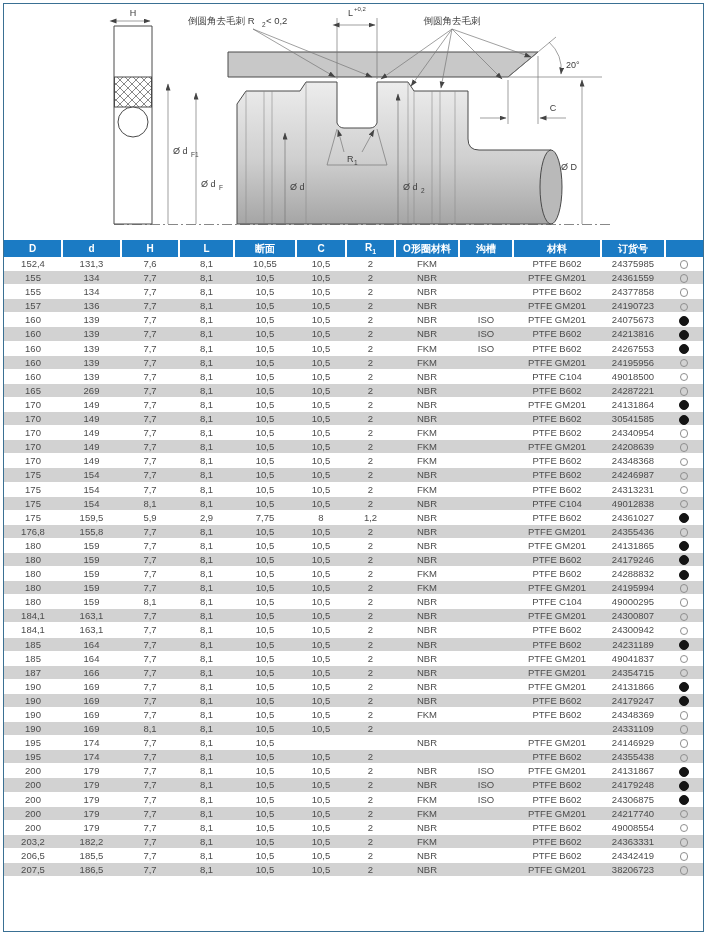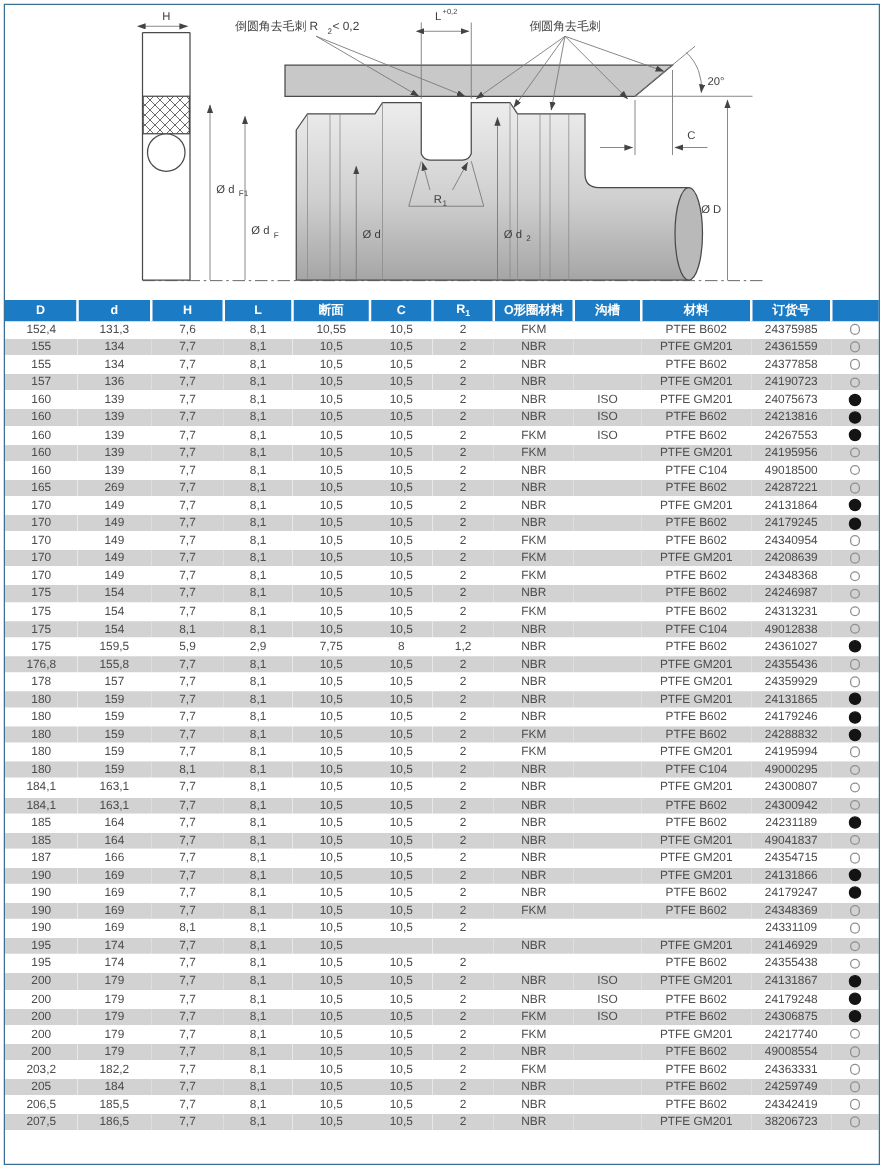--- a/index.html
+++ b/index.html
@@ -344,21 +344,21 @@
         <td>170</td>
         <td>149</td>
         <td>7,7</td>
         <td>8,1</td>
         <td>10,5</td>
         <td>10,5</td>
         <td>2</td>
         <td>NBR</td>
         <td></td>
         <td>PTFE B602</td>
-        <td>24179245</td>
+        <td>30541585</td>
         <td><span class="dot filled"></span></td>
       </tr>
       <tr>
         <td>170</td>
         <td>149</td>
         <td>7,7</td>
         <td>8,1</td>
         <td>10,5</td>
         <td>10,5</td>
         <td>2</td>
@@ -460,34 +460,20 @@
         <td>10,5</td>
         <td>10,5</td>
         <td>2</td>
         <td>NBR</td>
         <td></td>
         <td>PTFE GM201</td>
         <td>24355436</td>
         <td><span class="dot open"></span></td>
       </tr>
       <tr>
-        <td>178</td>
-        <td>157</td>
-        <td>7,7</td>
-        <td>8,1</td>
-        <td>10,5</td>
-        <td>10,5</td>
-        <td>2</td>
-        <td>NBR</td>
-        <td></td>
-        <td>PTFE GM201</td>
-        <td>24359929</td>
-        <td><span class="dot open"></span></td>
-      </tr>
-      <tr>
         <td>180</td>
         <td>159</td>
         <td>7,7</td>
         <td>8,1</td>
         <td>10,5</td>
         <td>10,5</td>
         <td>2</td>
         <td>NBR</td>
         <td></td>
         <td>PTFE GM201</td>
@@ -782,34 +768,20 @@
         <td>10,5</td>
         <td>10,5</td>
         <td>2</td>
         <td>FKM</td>
         <td></td>
         <td>PTFE B602</td>
         <td>24363331</td>
         <td><span class="dot open"></span></td>
       </tr>
       <tr>
-        <td>205</td>
-        <td>184</td>
-        <td>7,7</td>
-        <td>8,1</td>
-        <td>10,5</td>
-        <td>10,5</td>
-        <td>2</td>
-        <td>NBR</td>
-        <td></td>
-        <td>PTFE B602</td>
-        <td>24259749</td>
-        <td><span class="dot open"></span></td>
-      </tr>
-      <tr>
         <td>206,5</td>
         <td>185,5</td>
         <td>7,7</td>
         <td>8,1</td>
         <td>10,5</td>
         <td>10,5</td>
         <td>2</td>
         <td>NBR</td>
         <td></td>
         <td>PTFE B602</td>

